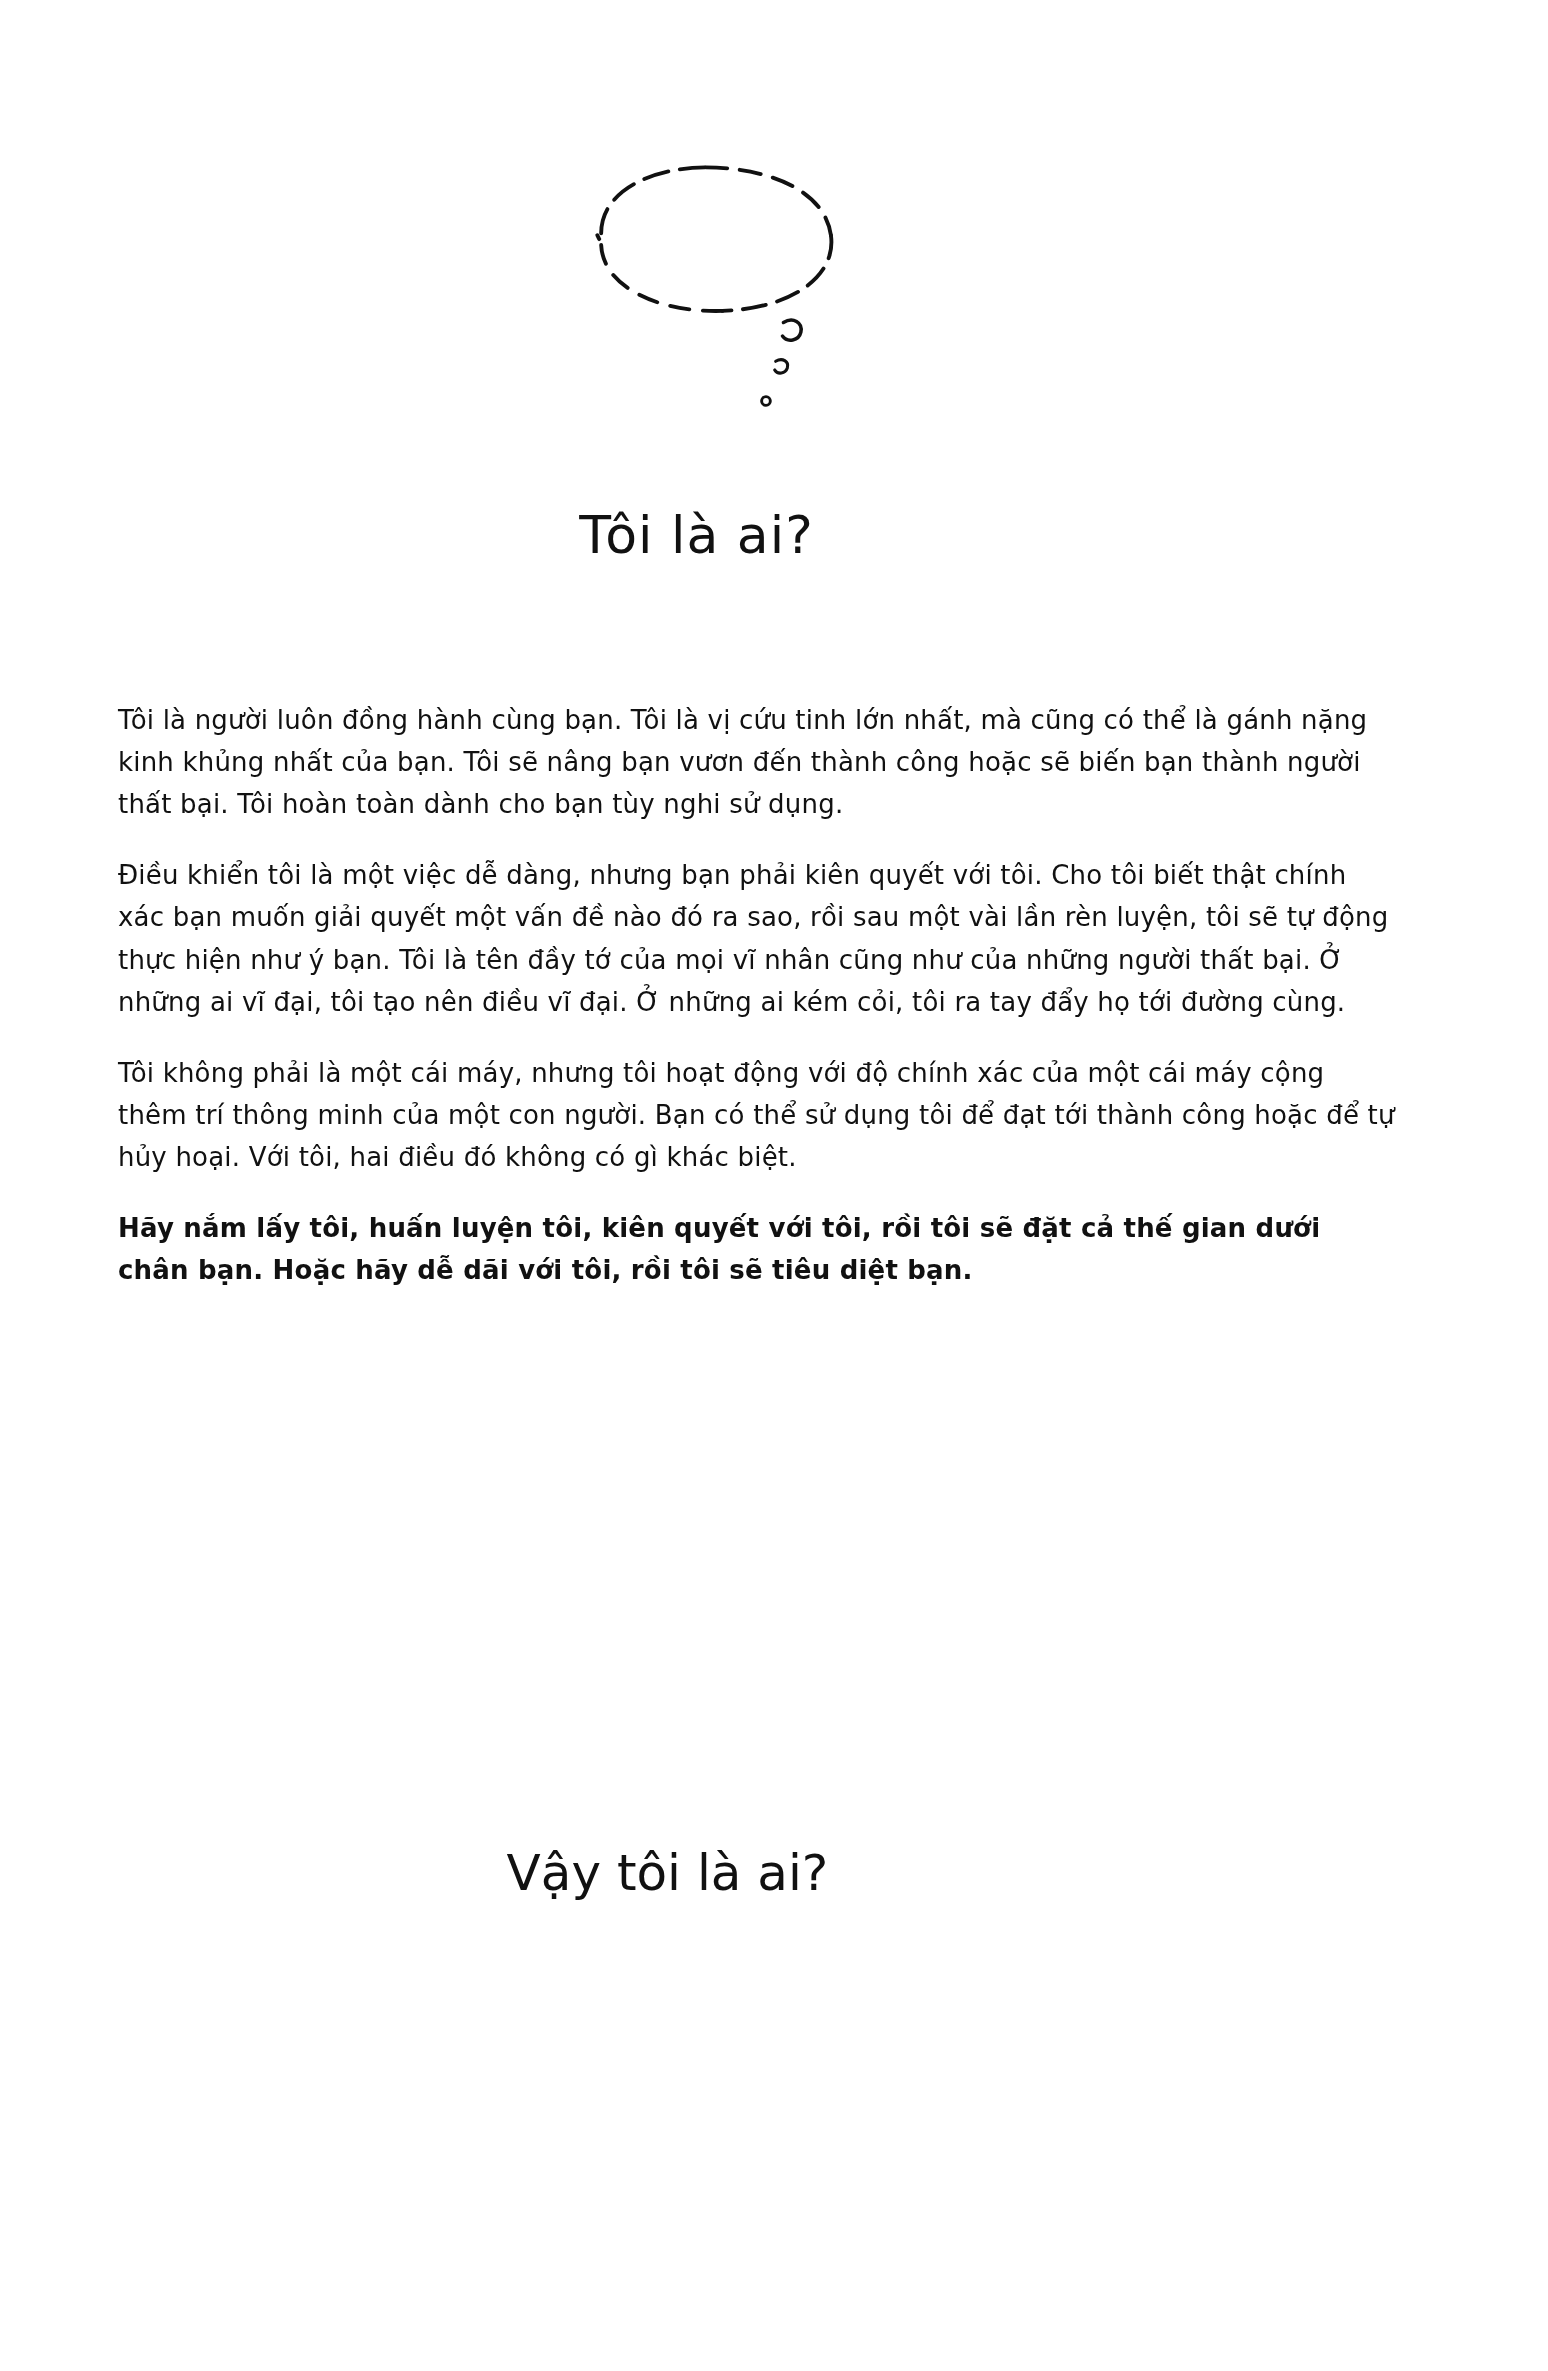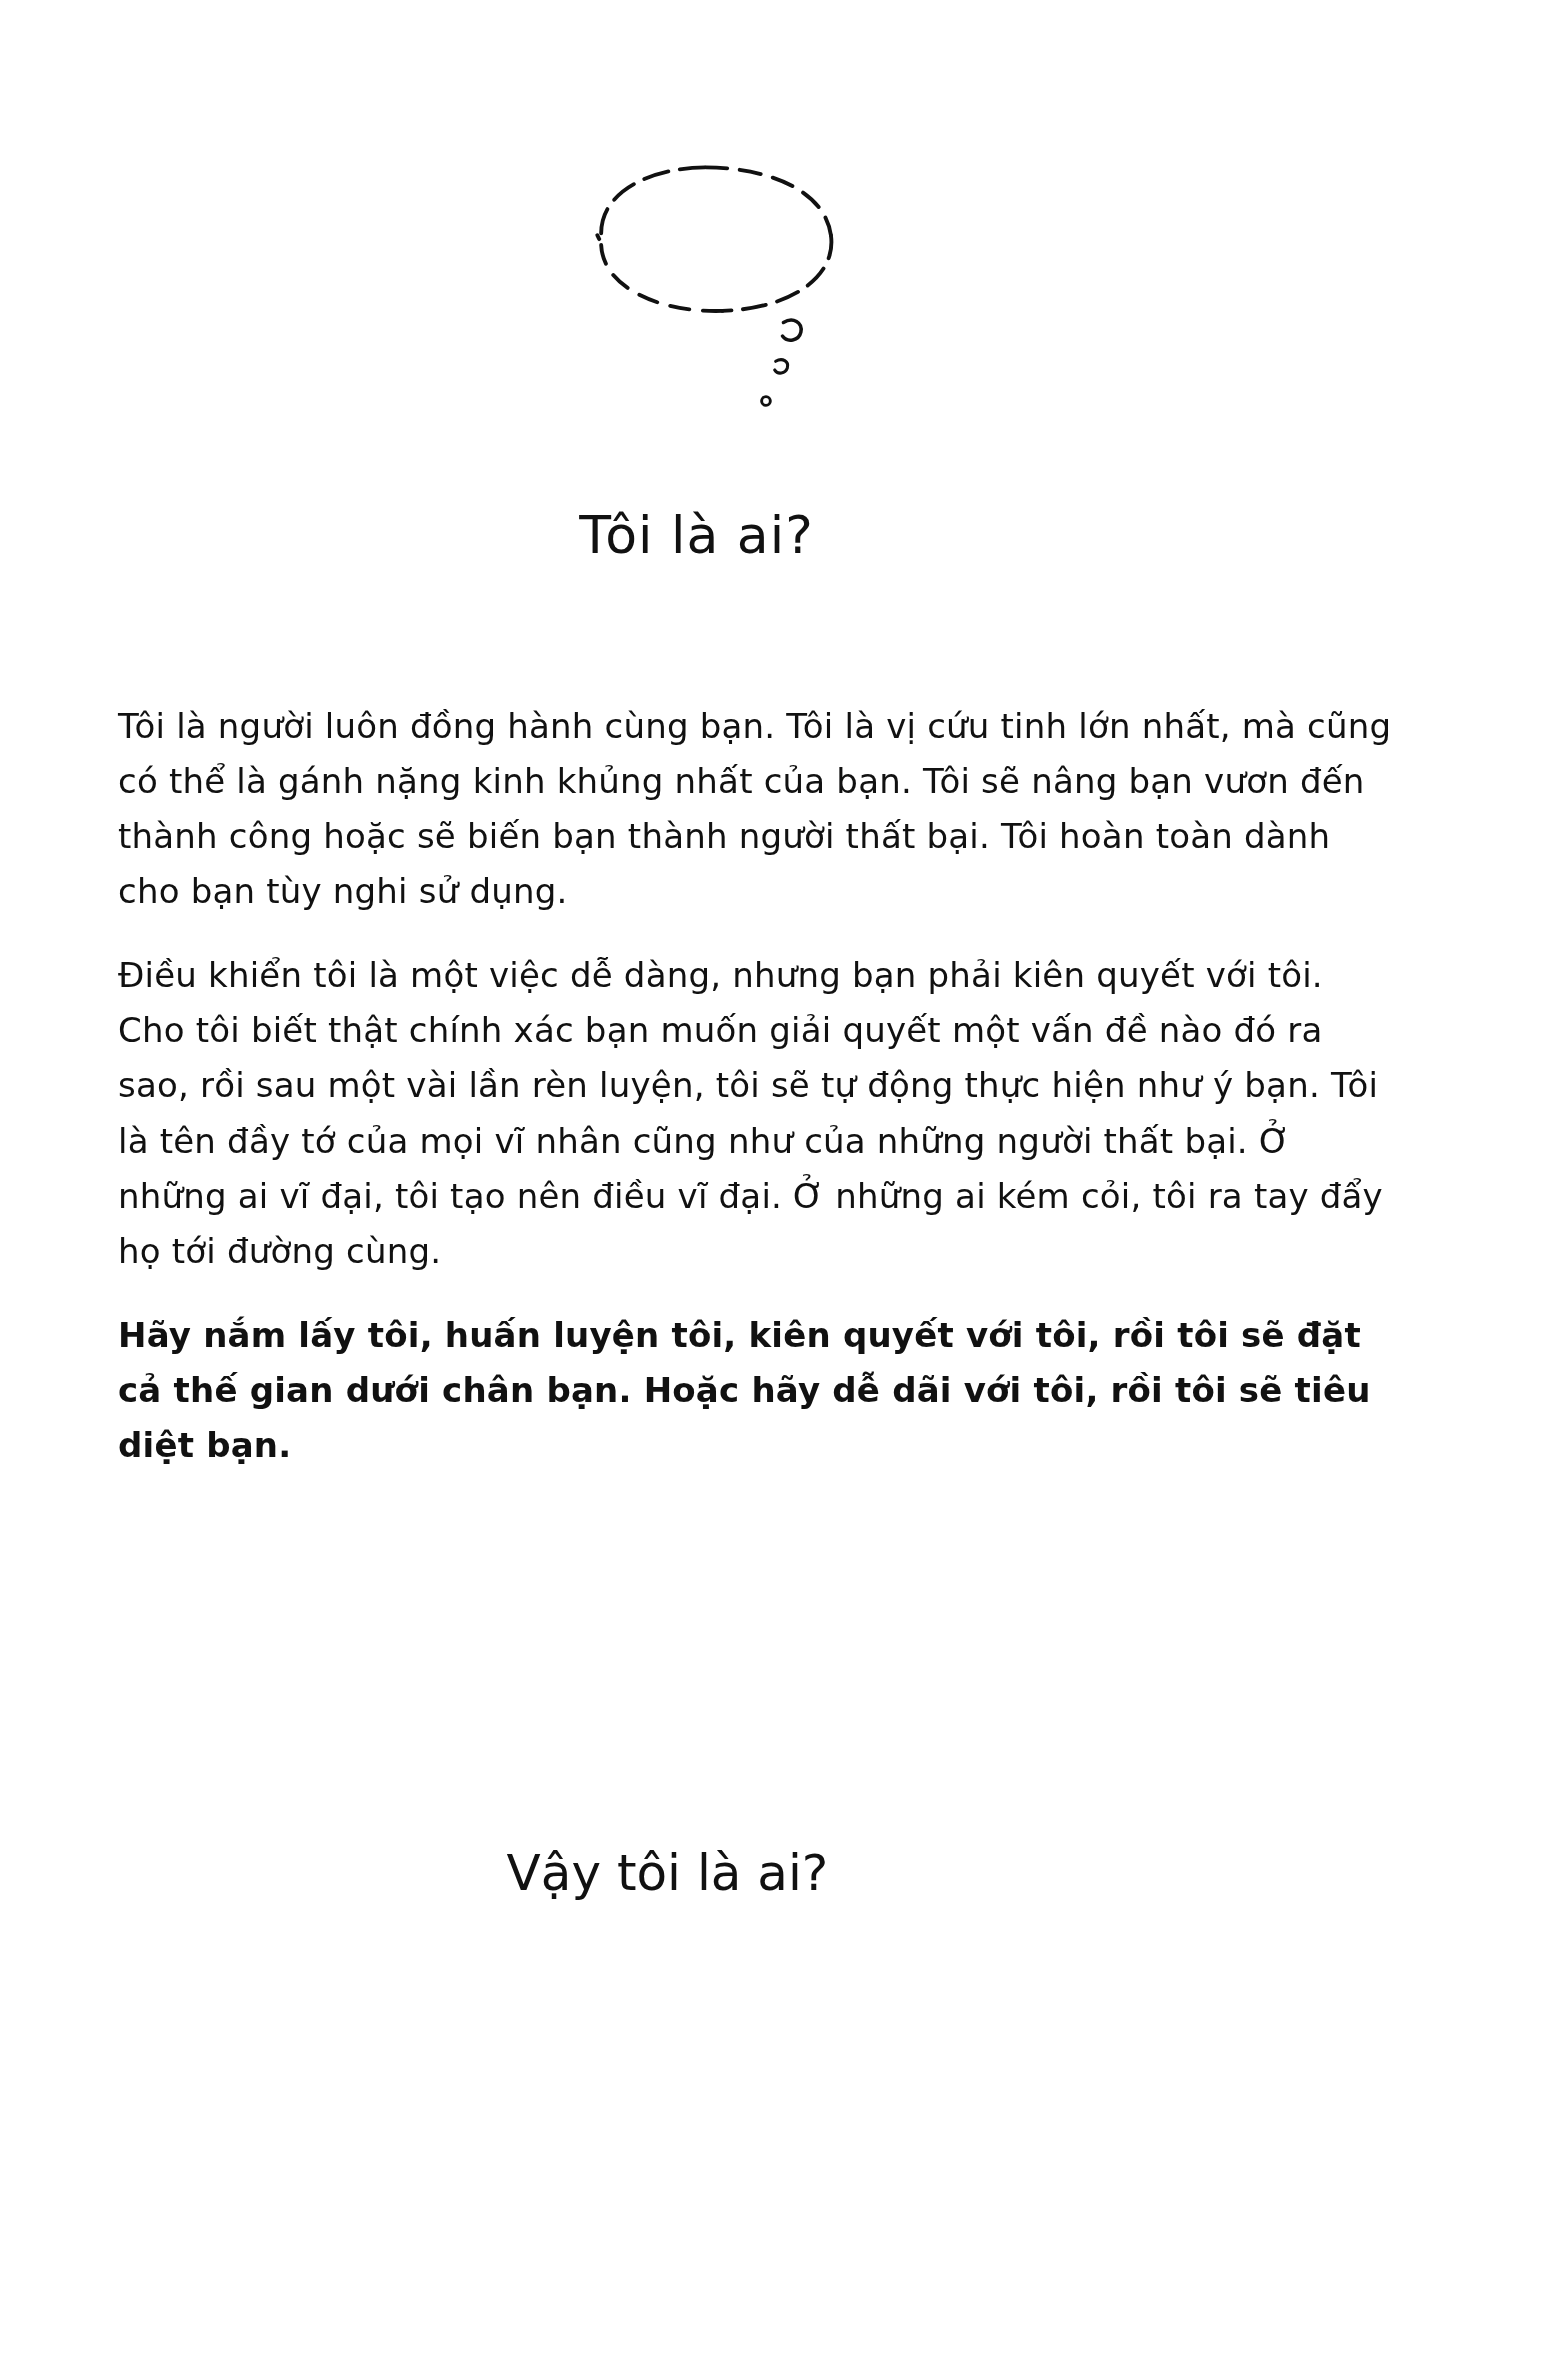--- a/index.html
+++ b/index.html
@@ -69,21 +69,21 @@
   }
 
   
   .body-copy {
     position: absolute;
     left: 118px;
     top: 699px;
     width: 1281px;
   }
   .para {
-    font-size: 34px;
+    font-size: 26px;
     line-height: 1.62;
     color: #111111;
     margin: 0 0 29px 0;
     text-align: left;
     letter-spacing: 0.2px;
   }
   .para:last-child {
     margin-bottom: 0;
     font-weight: bold;
   }
@@ -108,20 +108,21 @@
     </svg>
   </div>
 
   <div class="title">
     <span class="title-inner">Tôi là ai?</span>
   </div>
 
   <div class="body-copy">
     <p class="para">Tôi là người luôn đồng hành cùng bạn. Tôi là vị cứu tinh lớn nhất, mà cũng có thể là gánh nặng kinh khủng nhất của bạn. Tôi sẽ nâng bạn vươn đến thành công hoặc sẽ biến bạn thành người thất bại. Tôi hoàn toàn dành cho bạn tùy nghi sử dụng.</p>
     <p class="para">Điều khiển tôi là một việc dễ dàng, nhưng bạn phải kiên quyết với tôi. Cho tôi biết thật chính xác bạn muốn giải quyết một vấn đề nào đó ra sao, rồi sau một vài lần rèn luyện, tôi sẽ tự động thực hiện như ý bạn. Tôi là tên đầy tớ của mọi vĩ nhân cũng như của những người thất bại. Ở những ai vĩ đại, tôi tạo nên điều vĩ đại. Ở những ai kém cỏi, tôi ra tay đẩy họ tới đường cùng.</p>
+    <p class="para">Tôi không phải là một cái máy, nhưng tôi hoạt động với độ chính xác của một cái máy cộng thêm trí thông minh của một con người. Bạn có thể sử dụng tôi để đạt tới thành công hoặc để tự hủy hoại. Với tôi, hai điều đó không có gì khác biệt.</p>
     <p class="para">Hãy nắm lấy tôi, huấn luyện tôi, kiên quyết với tôi, rồi tôi sẽ đặt cả thế gian dưới chân bạn. Hoặc hãy dễ dãi với tôi, rồi tôi sẽ tiêu diệt bạn.</p>
   </div>
 
   <div class="closing">
     <span class="closing-inner">Vậy tôi là ai?</span>
   </div>
 
 </div>
 
 

